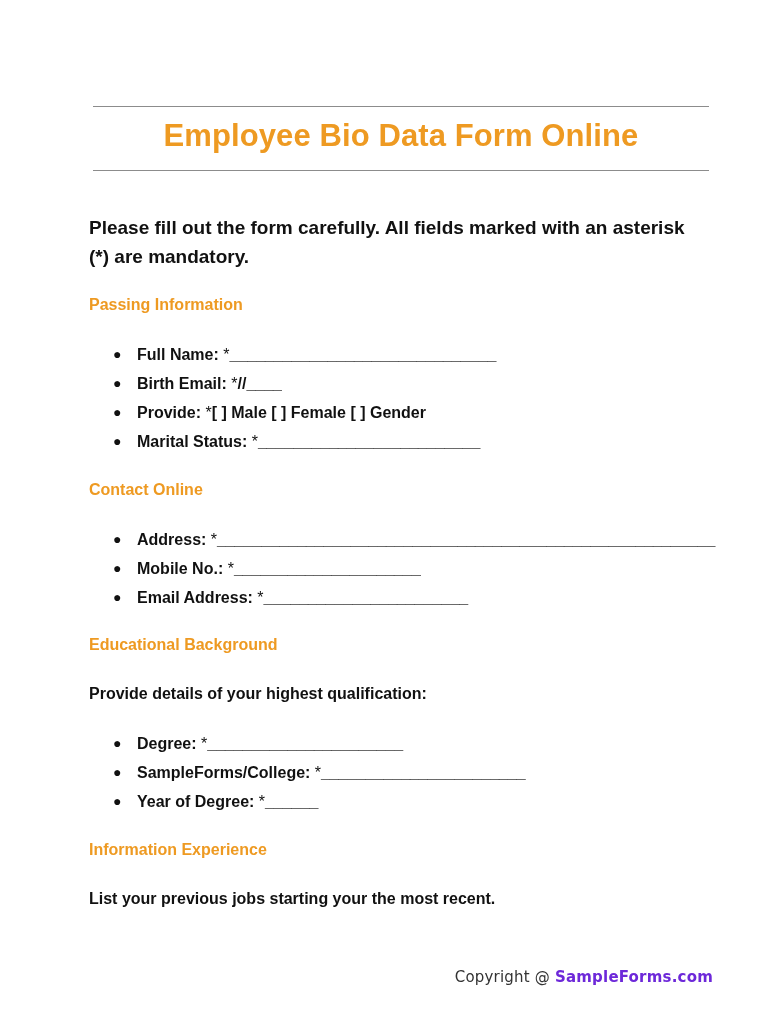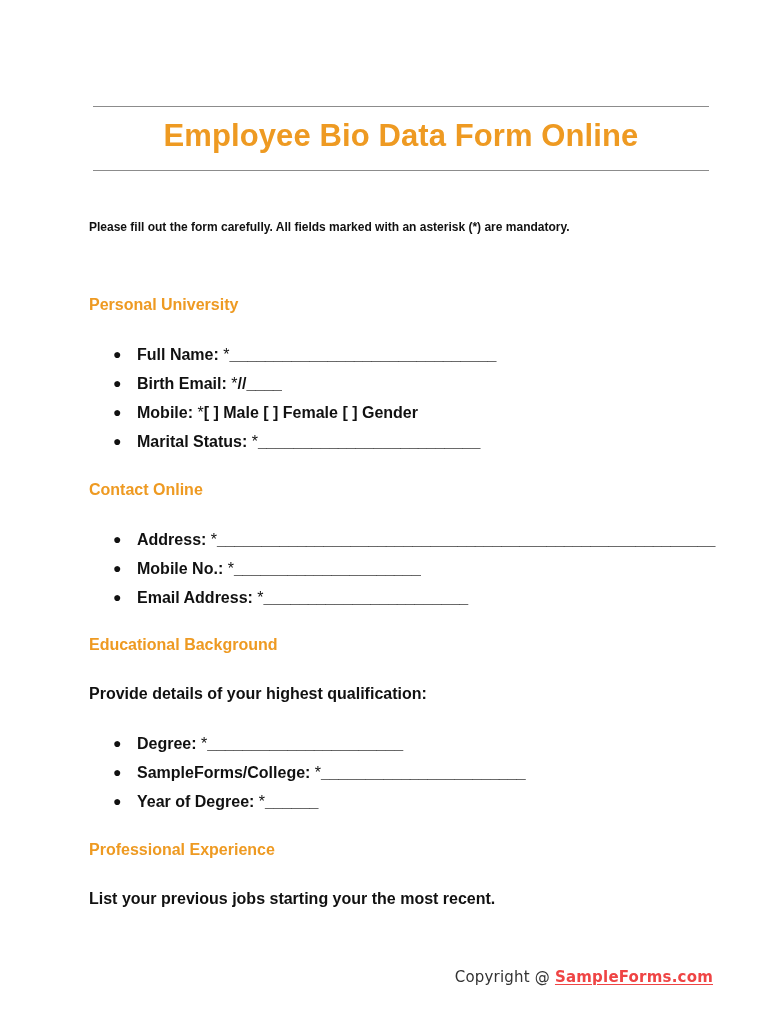--- a/index.html
+++ b/index.html
@@ -4,60 +4,60 @@
   <style>
     html, body { margin: 0; padding: 0; background: #ffffff; }
     body { width: 778px; height: 1032px; position: relative; overflow: hidden;
       font-family: "Liberation Sans", sans-serif; color: #111111; }
     .rule { position: absolute; left: 93px; width: 616px; height: 0; border-top: 1.5px solid #8c8c8c; }
     .rule.top { top: 106px; }
     .rule.bottom { top: 170px; }
     .title { position: absolute; top: 118px; left: 0; width: 802px; text-align: center;
       font-size: 31px; font-weight: bold; color: #EE9A22; letter-spacing: 0.1px; }
     .intro { position: absolute; left: 89px; top: 213px; width: 600px;
-      font-size: 12px; font-weight: bold; line-height: 29px; color: #111; }
+      font-size: 19px; font-weight: bold; line-height: 29px; color: #111; }
     .section-heading { position: absolute; left: 89px; font-size: 16px; font-weight: bold; color: #EE9A22; }
     .para { position: absolute; left: 89px; font-size: 16px; font-weight: bold; color: #111; }
     ul.fields { position: absolute; left: 89px; margin: 0; padding: 0; list-style: none; }
     ul.fields li { position: relative; padding-left: 48px; height: 29px; line-height: 29px;
       font-size: 16px; font-weight: bold; color: #111; white-space: nowrap; }
     ul.fields li .bullet { position: absolute; left: 24px; top: 0; font-size: 14px; }
     .ast { font-weight: normal; }
     .footer { position: absolute; right: 65px; top: 968px; font-size: 15px; color: #333;
       font-family: "DejaVu Sans", sans-serif; letter-spacing: 0.2px; }
-    .footer a { color: #ef4444; font-weight: bold; text-decoration: underline; text-underline-offset: 2px; }
+    .footer a { color: #6d28d9; font-weight: bold; text-underline-offset: 2px; }
   </style>
 </head>
 <body>
 
 <div class="rule top"></div>
 <h1 class="title" style="margin:0;">Employee Bio Data Form Online</h1>
 <div class="rule bottom"></div>
 
 <p class="intro" style="margin:0;">Please fill out the form carefully. All fields marked with an asterisk (*) are mandatory.</p>
 
-<div class="section-heading" style="top:296px;">Personal University</div>
+<div class="section-heading" style="top:296px;">Passing Information</div>
 <ul class="fields" style="top:340px;">
   <li><span class="bullet">●</span><span>Full Name:</span> <span class="ast">*</span><span>______________________________</span></li>
   <li><span class="bullet">●</span><span>Birth Email:</span> <span class="ast">*</span><span>//____</span></li>
-  <li><span class="bullet">●</span><span>Mobile:</span> <span class="ast">*</span><span>[ ] Male [ ] Female [ ] Gender</span></li>
+  <li><span class="bullet">●</span><span>Provide:</span> <span class="ast">*</span><span>[ ] Male [ ] Female [ ] Gender</span></li>
   <li><span class="bullet">●</span><span>Marital Status:</span> <span class="ast">*</span><span>_________________________</span></li>
 </ul>
 
 <div class="section-heading" style="top:481px;">Contact Online</div>
 <ul class="fields" style="top:525px;">
   <li><span class="bullet">●</span><span>Address:</span> <span class="ast">*</span><span>________________________________________________________</span></li>
   <li><span class="bullet">●</span><span>Mobile No.:</span> <span class="ast">*</span><span>_____________________</span></li>
   <li><span class="bullet">●</span><span>Email Address:</span> <span class="ast">*</span><span>_______________________</span></li>
 </ul>
 
 <div class="section-heading" style="top:636px;">Educational Background</div>
 <div class="para" style="top:685px;">Provide details of your highest qualification:</div>
 <ul class="fields" style="top:729px;">
   <li><span class="bullet">●</span><span>Degree:</span> <span class="ast">*</span><span>______________________</span></li>
   <li><span class="bullet">●</span><span>SampleForms/College:</span> <span class="ast">*</span><span>_______________________</span></li>
   <li><span class="bullet">●</span><span>Year of Degree:</span> <span class="ast">*</span><span>______</span></li>
 </ul>
 
-<div class="section-heading" style="top:841px;">Professional Experience</div>
+<div class="section-heading" style="top:841px;">Information Experience</div>
 <div class="para" style="top:890px;">List your previous jobs starting your the most recent.</div>
 
 <div class="footer"><span>Copyright @ </span><a>SampleForms.com</a></div>
 
 </body></html>

